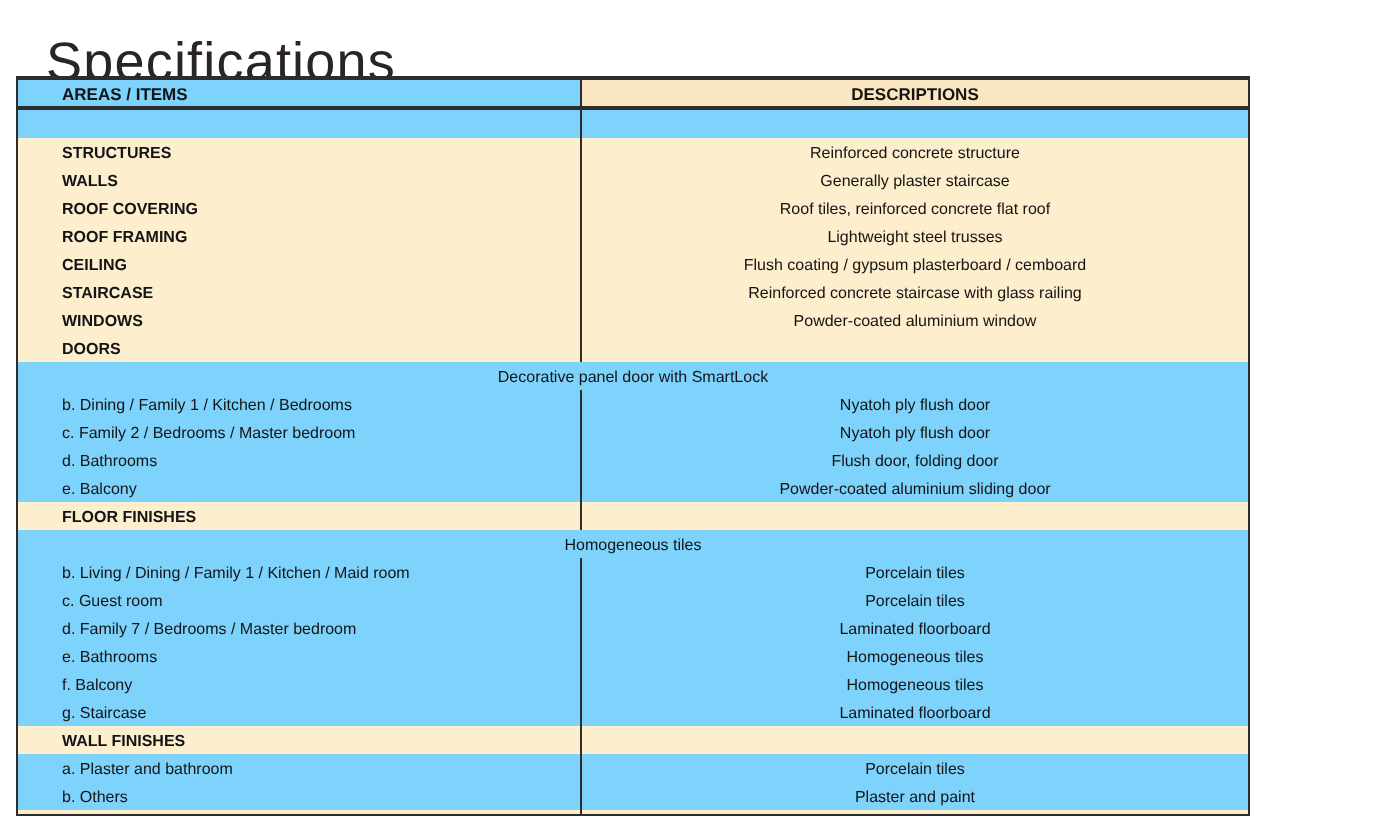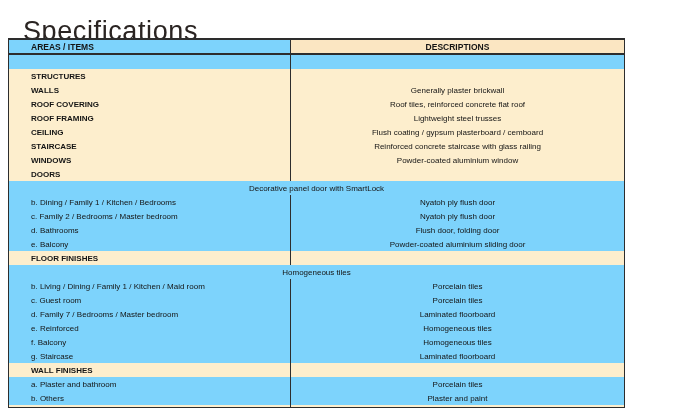--- a/index.html
+++ b/index.html
@@ -98,25 +98,26 @@
       <div class="cell-right">DESCRIPTIONS</div>
     </div>
     <div id="rows">
   <div class="row">
     <div class="cell-left"></div>
     <div class="cell-right"></div>
   </div>
 
   <div class="row band">
     <div class="cell-left">STRUCTURES</div>
+    <div class="cell-right">Reinforced concrete structure</div>
   </div>
 
   <div class="row band">
     <div class="cell-left">WALLS</div>
-    <div class="cell-right">Generally plaster brickwall</div>
+    <div class="cell-right">Generally plaster staircase</div>
   </div>
 
   <div class="row band">
     <div class="cell-left">ROOF COVERING</div>
     <div class="cell-right">Roof tiles, reinforced concrete flat roof</div>
   </div>
 
   <div class="row band">
     <div class="cell-left">ROOF FRAMING</div>
     <div class="cell-right">Lightweight steel trusses</div>
@@ -184,21 +185,21 @@
     <div class="cell-left">c. Guest room</div>
     <div class="cell-right">Porcelain tiles</div>
   </div>
 
   <div class="row">
     <div class="cell-left">d. Family 7 / Bedrooms / Master bedroom</div>
     <div class="cell-right">Laminated floorboard</div>
   </div>
 
   <div class="row">
-    <div class="cell-left">e. Reinforced</div>
+    <div class="cell-left">e. Bathrooms</div>
     <div class="cell-right">Homogeneous tiles</div>
   </div>
 
   <div class="row">
     <div class="cell-left">f. Balcony</div>
     <div class="cell-right">Homogeneous tiles</div>
   </div>
 
   <div class="row">
     <div class="cell-left">g. Staircase</div>

